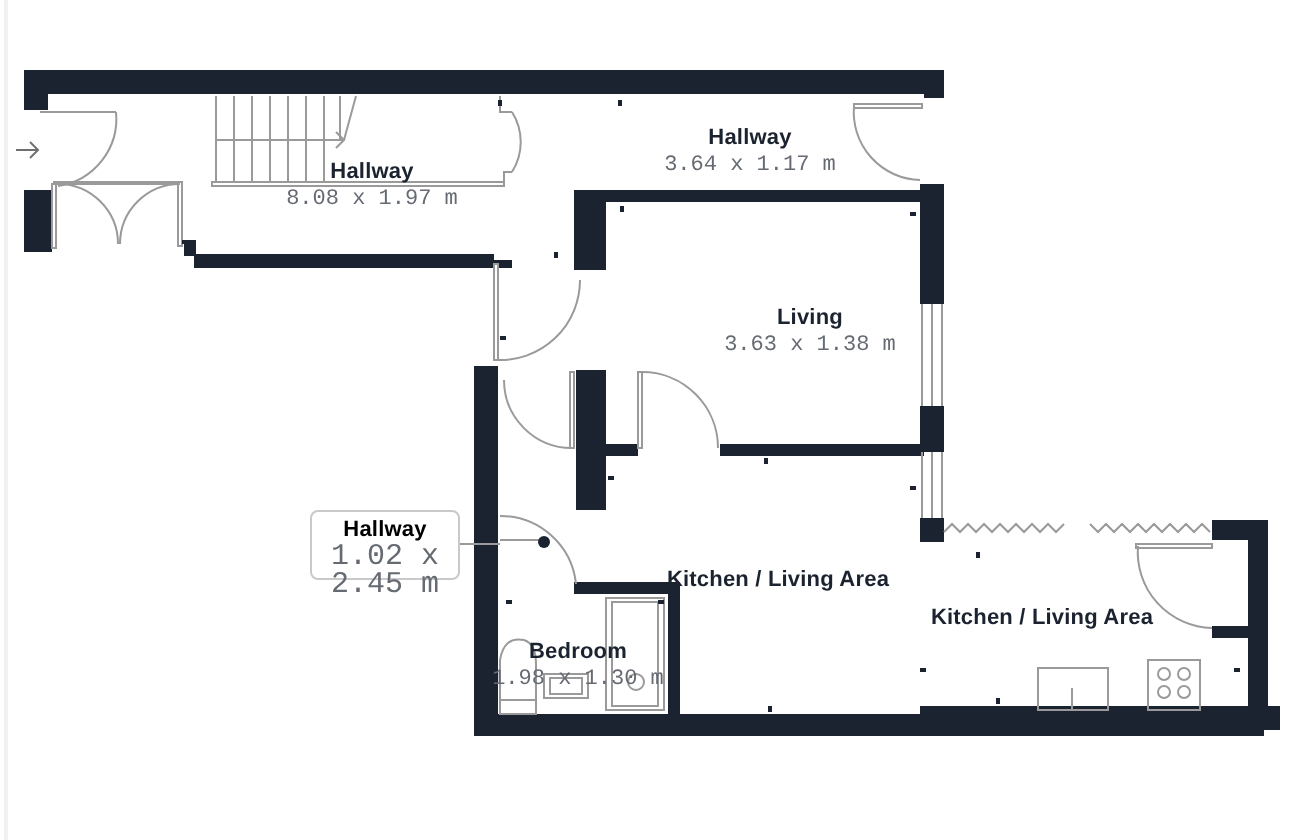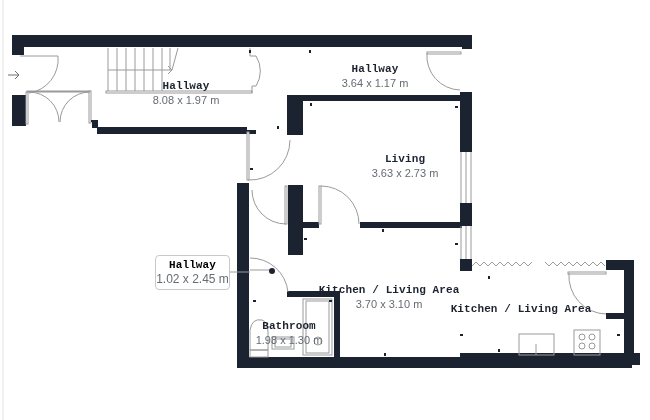--- a/index.html
+++ b/index.html
@@ -4,25 +4,25 @@
 <style>
   html, body { margin: 0; padding: 0; background: #ffffff; }
   body { width: 650px; height: 420px; position: relative; overflow: hidden; font-family: "Liberation Sans", sans-serif; }
   .page-edge { position: absolute; left: 2px; top: 0; width: 2px; height: 420px; background: #f1f1f1; }
   svg { position: absolute; left: 0; top: 0; }
   .wall { fill: #1c2330; }
   .thin { fill: none; stroke: #9a9a9a; stroke-width: 1; }
   .thin-dark { fill: none; stroke: #6f6f6f; stroke-width: 1; }
   .door-leaf { fill: #ffffff; stroke: #9a9a9a; stroke-width: 1; }
   .room-label { position: absolute; text-align: center; color: #1c2330; white-space: nowrap; transform: translateX(-50%); }
-  .room-name { font-weight: bold; font-size: 11px; line-height: 13px; letter-spacing: 0.1px; font-family: Liberation Mono, monospace; }
-  .room-dim { font-size: 11px; line-height: 14px; color: #666b73; }
+  .room-name { font-weight: bold; font-size: 11px; line-height: 13px; letter-spacing: 0.1px; }
+  .room-dim { font-size: 11px; line-height: 14px; color: #666b73; font-family: Liberation Mono, monospace; }
   .callout { position: absolute; left: 155px; top: 255px; width: 75px; height: 35px; border: 1px solid #c9c9c9; border-radius: 4px; background: #fff; text-align: center; box-sizing: border-box; padding-top: 3px; }
   .callout .room-name { font-size: 11px; }
-  .callout .room-dim { font-size: 12px; }
+  .callout .room-dim { font-size: 15px; }
 </style>
 </head>
 <body>
 
 <div class="page-edge"></div>
 
 <svg width="650" height="420" viewBox="0 0 650 420">
 
   <g>
 
@@ -207,33 +207,32 @@
   <div class="room-dim">8.08 x 1.97 m</div>
 </div>
 
 <div class="room-label" style="left:375px; top:63px;">
   <div class="room-name">Hallway</div>
   <div class="room-dim">3.64 x 1.17 m</div>
 </div>
 
 <div class="room-label" style="left:405px; top:153px;">
   <div class="room-name">Living</div>
-  <div class="room-dim">3.63 x 2.73 m</div>
+  <div class="room-dim">3.63 x 1.38 m</div>
 </div>
 
 <div class="callout">
   <div class="room-name">Hallway</div>
   <div class="room-dim">1.02 x 2.45 m</div>
 </div>
 
 <div class="room-label" style="left:389px; top:284px;">
   <div class="room-name">Kitchen / Living Area</div>
-  <div class="room-dim">3.70 x 3.10 m</div>
 </div>
 
 <div class="room-label" style="left:521px; top:303px;">
   <div class="room-name">Kitchen / Living Area</div>
 </div>
 
 <div class="room-label" style="left:289px; top:320px;">
-  <div class="room-name">Bathroom</div>
+  <div class="room-name">Bedroom</div>
   <div class="room-dim">1.98 x 1.30 m</div>
 </div>
 
 </body></html>

